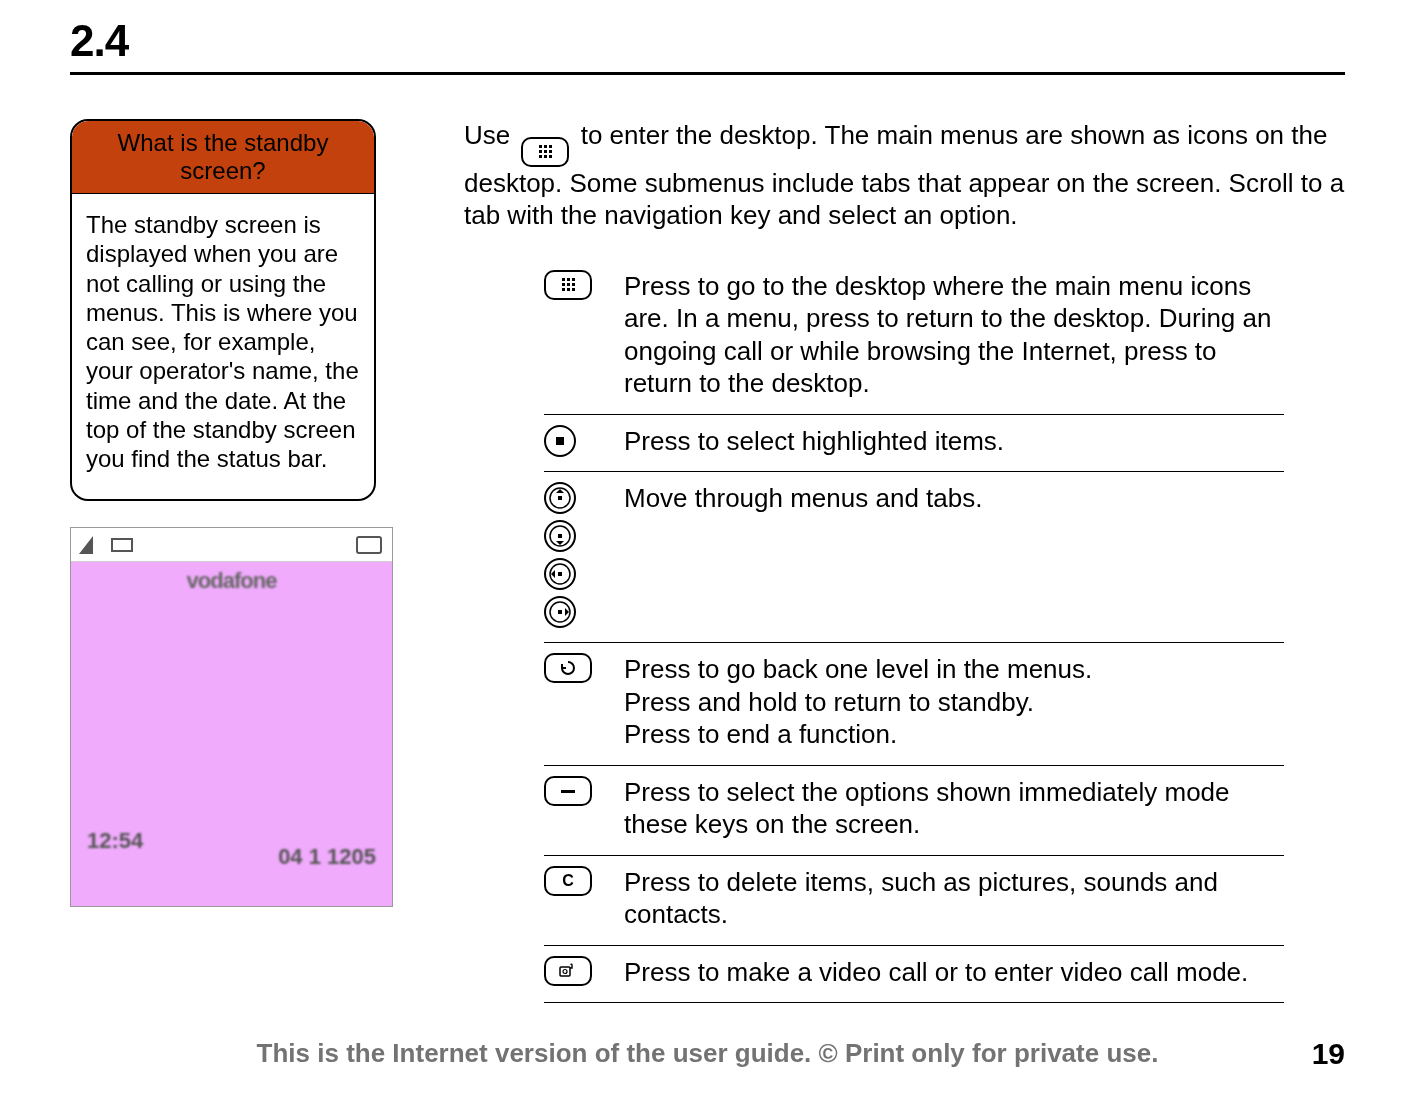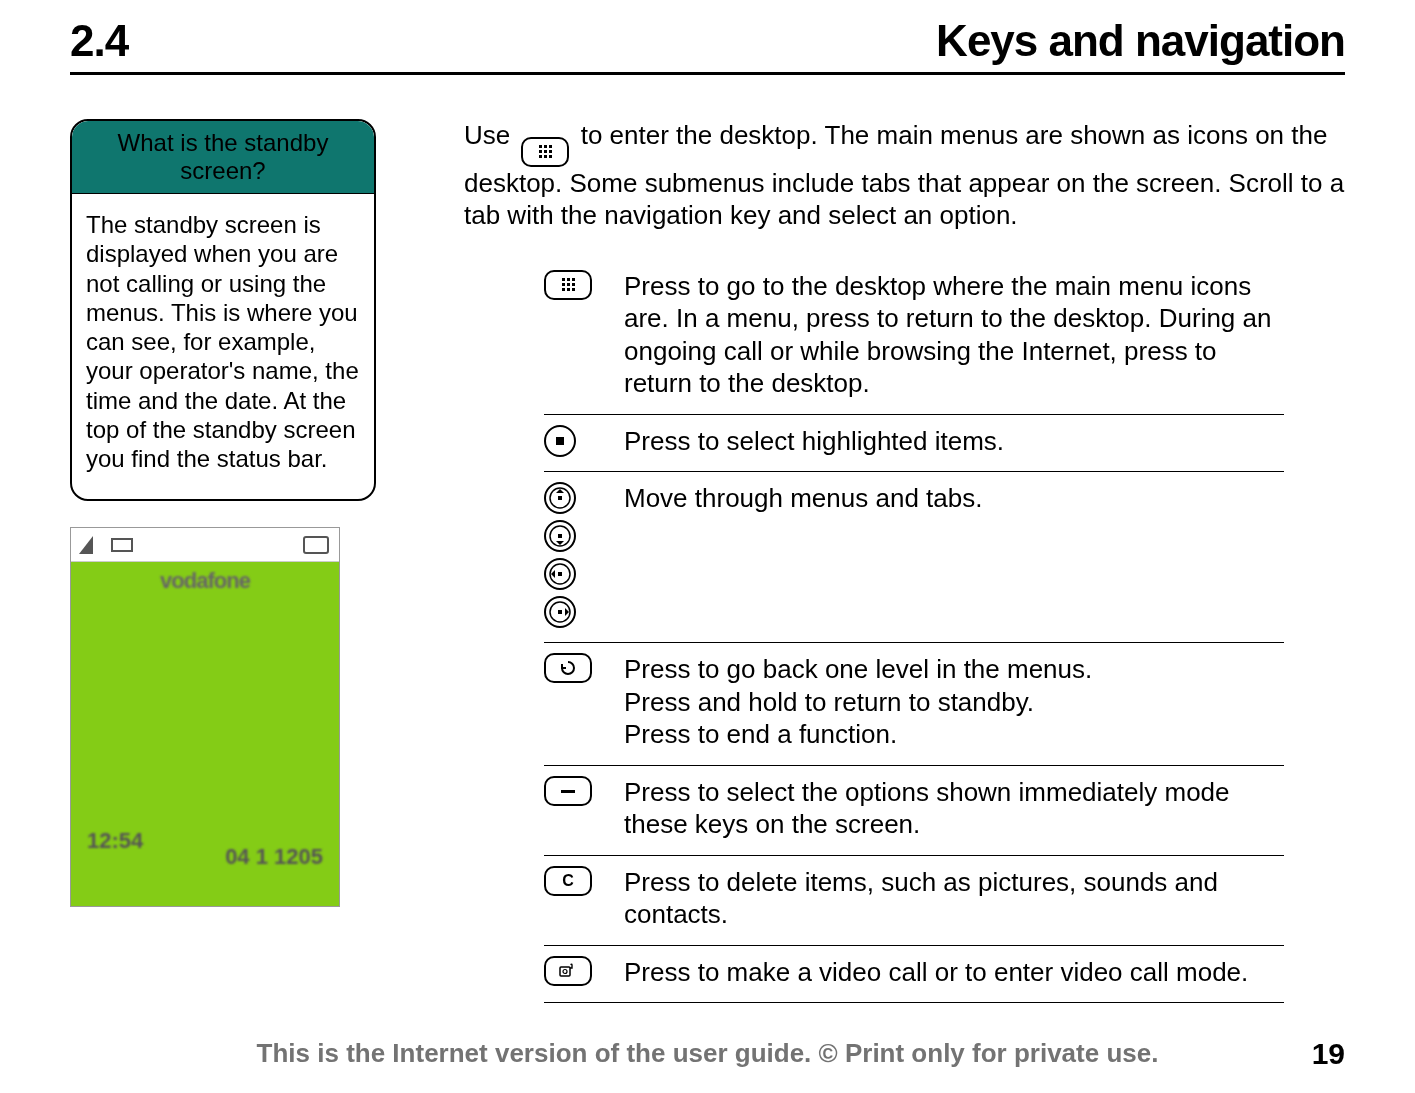--- a/index.html
+++ b/index.html
@@ -6,23 +6,23 @@
   html, body { width: 1415px; height: 1093px; background: #fff; font-family: "Helvetica Neue", Helvetica, Arial, sans-serif; font-stretch: condensed; color: #000; }
   .page { position: relative; width: 1415px; height: 1093px; padding: 0 70px; }
   .header { display: flex; justify-content: space-between; align-items: baseline; padding-top: 16px; }
   .sec-num { font-size: 44px; font-weight: 700; letter-spacing: -1px; }
   .sec-title { font-size: 44px; font-weight: 700; letter-spacing: -1px; }
   .hr-thick { border: none; border-top: 3px solid #000; margin-top: 6px; }
   .body { display: flex; margin-top: 44px; }
   .left { width: 330px; flex-shrink: 0; }
   .right { margin-left: 64px; flex: 1; }
   .callout { border: 2px solid #000; border-radius: 18px; overflow: hidden; width: 306px; }
-  .callout-head { background: #0f766e; border-bottom: 1px solid #000; text-align: center; padding: 8px 10px; font-size: 24px; border-top-left-radius: 16px; border-top-right-radius: 16px; }
+  .callout-head { background: #c2410c; border-bottom: 1px solid #000; text-align: center; padding: 8px 10px; font-size: 24px; border-top-left-radius: 16px; border-top-right-radius: 16px; }
   .callout-body { padding: 16px 14px 26px 14px; font-size: 24px; line-height: 1.22; }
-  .screenshot { margin-top: 26px; width: 270px; height: 380px; border: 1px solid #999; background: #84cc16; position: relative; }
+  .screenshot { margin-top: 26px; width: 323px; height: 380px; border: 1px solid #999; background: #f0abfc; position: relative; }
   .ss-statusbar { height: 34px; background: #fff; border-bottom: 1px solid #ccc; position: relative; }
   .ss-sig { position:absolute; left:8px; top:8px; width:0; height:0; border-left:14px solid transparent; border-bottom:18px solid #555; }
   .ss-batt { position:absolute; left:40px; top:10px; width:22px; height:14px; border:2px solid #555; }
   .ss-ico { position:absolute; right:10px; top:8px; width:26px; height:18px; border:2px solid #555; border-radius:3px; }
   .ss-logo { text-align:center; margin-top:6px; font-size:22px; font-weight:700; color:#666; filter: blur(1px); letter-spacing:-1px; }
   .ss-time { position:absolute; left:16px; bottom:52px; font-size:22px; font-weight:700; color:#555; filter: blur(0.8px); }
   .ss-date { position:absolute; right:16px; bottom:36px; font-size:22px; font-weight:700; color:#555; filter: blur(0.8px); }
   .ss-softbar { position:absolute; bottom:0; left:0; right:0; height:42px; background:#6f6f6f; color:#fff; display:flex; align-items:center; justify-content:flex-end; padding:0 16px; font-size:22px; font-weight:600; }
   .ss-softbar .grid { position:absolute; left:50%; transform:translateX(-50%); width:22px; height:22px; display:grid; grid-template-columns:repeat(3,1fr); grid-template-rows:repeat(3,1fr); gap:2px; }
   .ss-softbar .grid span { background:#fff; }
@@ -45,21 +45,20 @@
   .footer { position:absolute; bottom:24px; left:0; right:0; text-align:center; font-size:26px; font-weight:700; color:#737373; }
   .pagenum { position:absolute; right:70px; bottom:22px; font-size:30px; font-weight:700; }
 </style>
 </head>
 <body>
 
 <div class="page">
 
   <div class="header">
     <div class="sec-num">2.4</div>
-    <div class="sec-title">Keys and navigation</div>
   </div>
   <hr class="hr-thick">
 
   <div class="body">
 
     <div class="left">
       <div class="callout">
         <div class="callout-head">What is the standby screen?</div>
         <div class="callout-body">The standby screen is displayed when you are not calling or using the menus. This is where you can see, for example, your operator's name, the time and the date. At the top of the standby screen you find the status bar.</div>
       </div>

